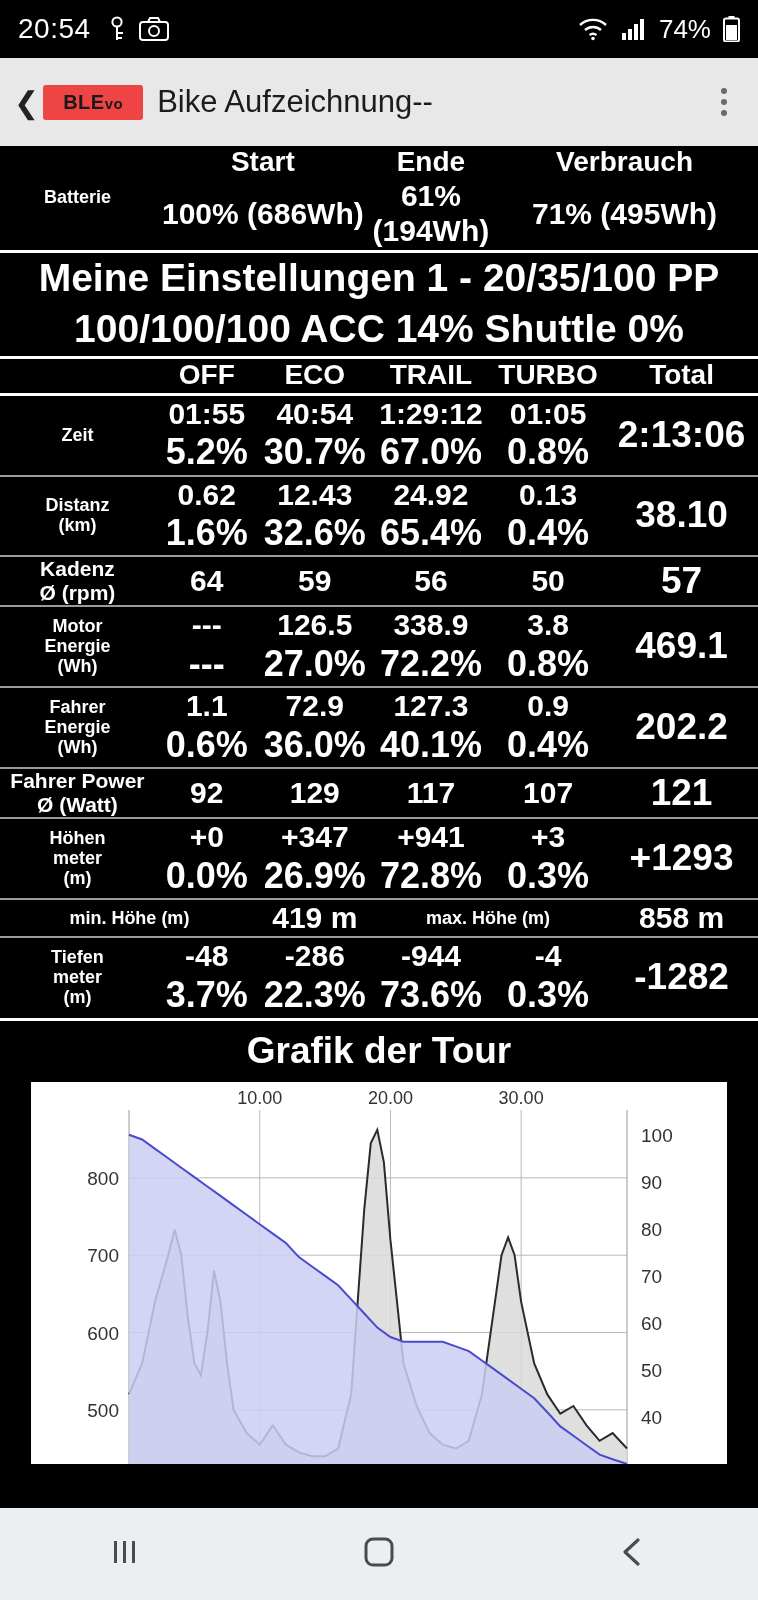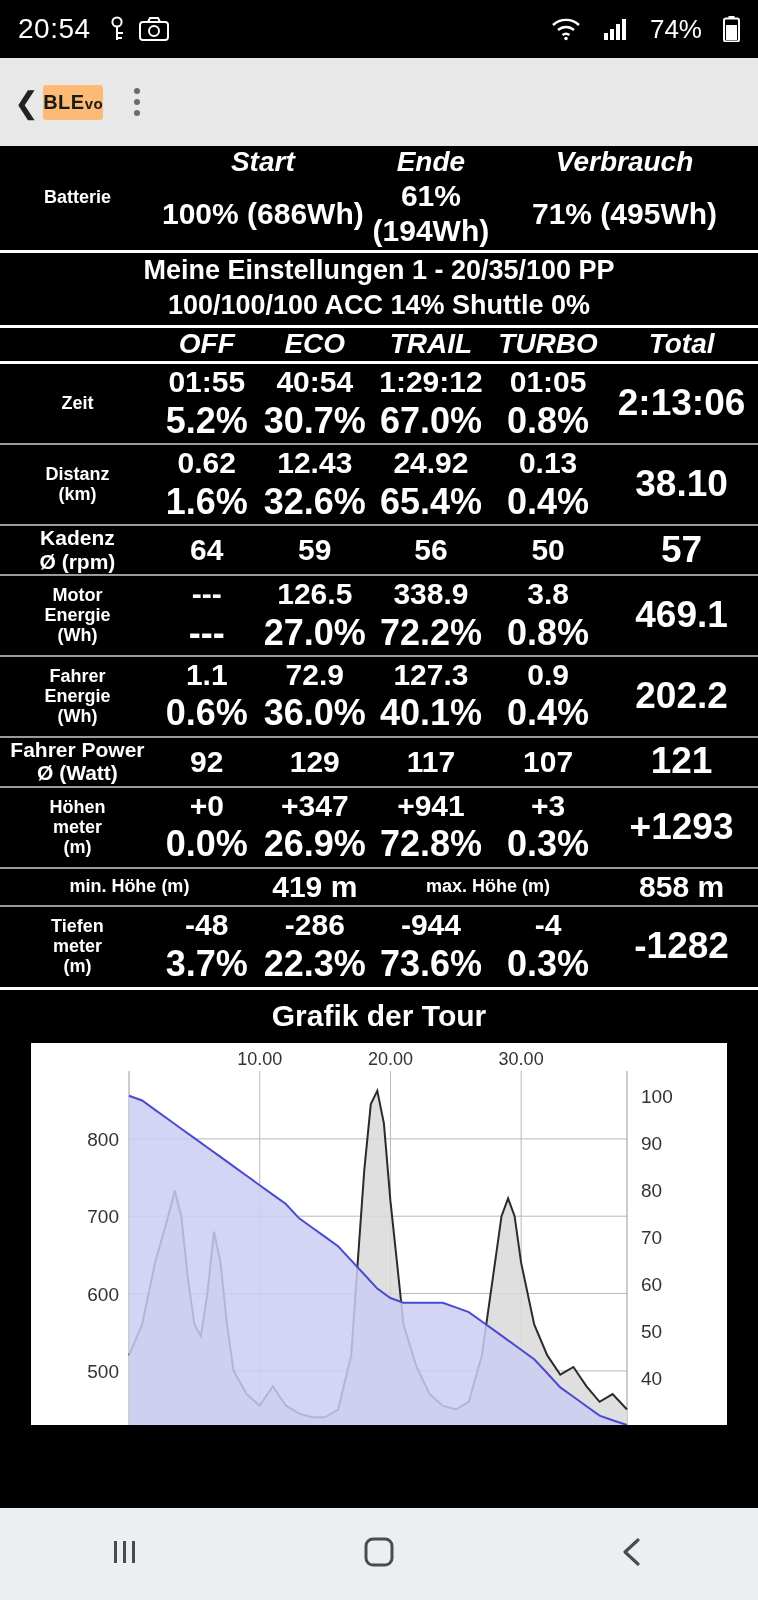--- a/index.html
+++ b/index.html
@@ -22,40 +22,40 @@
     background: #000;
     color: #fff;
     display: flex; align-items: center;
     padding: 8px 18px;
     font-size: 27px;
     flex: 0 0 58px;
   }
   .statusbar .clock { font-size: 28px; letter-spacing: .5px; }
   .statusbar .left-icons { display: flex; align-items: center; gap: 14px; margin-left: 18px; }
   .statusbar .spacer { flex: 1; }
-  .statusbar .right-icons { display: flex; align-items: center; gap: 21px; }
+  .statusbar .right-icons { display: flex; align-items: center; gap: 12px; }
   .statusbar .batt-pct { font-size: 26px; }
   .icn { display: inline-block; }
   .icn svg { display: block; }
 
   
   .appbar {
     height: 88px;
     background: #e8e8e8;
     display: flex; align-items: center;
     padding: 0 14px;
     flex: 0 0 88px;
   }
   .appbar .back { font-size: 30px; color: #222; padding: 0 4px 0 0; }
   .logo {
-    background: #fdba74;
+    background: #ef4444;
     color: #1a1a1a;
     font-weight: bold;
     font-size: 20px;
-    padding: 6px 0;
+    padding: 6px 20px;
     border-radius: 3px;
     letter-spacing: .5px;
     margin-right: 14px;
   }
   .logo .sm { font-size: 15px; }
   .appbar .title {
     font-size: 31px;
     color: #1c1c1c;
     flex: 1;
     white-space: nowrap;
@@ -89,34 +89,34 @@
   }
   .rule td { padding: 0; }
   .hr-thick { border-bottom: 3px solid #fff; height: 3px; }
   .hr-thin { border-bottom: 2px solid #9a9a9a; height: 2px; }
 
   .lab { font-size: 18px; line-height: 1.12; }
   .lab.small { font-size: 21px; }
   .v { font-size: 30px; line-height: 1.18; }
   .v.big { font-size: 36px; }
   .tot { font-size: 37px; }
-  .hdr { font-size: 28px; font-style: italic; }
+  .hdr { font-size: 28px; }
 
   .colA { width: 152px; }
   .colB { width: 102px; }
   .colC { width: 110px; }
   .colD { width: 118px; }
   .colE { width: 112px; }
   .colF { width: 150px; }
 
-  .settings-line { font-size: 27px; line-height: 1.3; padding: 4px 0; }
+  .settings-line { font-size: 39px; line-height: 1.3; padding: 4px 0; }
 
   .grafik-title {
     text-align: center;
-    font-size: 30px;
+    font-size: 37px;
     font-weight: bold;
     padding: 9px 0 10px;
   }
 
   
   .chart-wrap {
     margin: 0 auto;
     width: 696px;
     background: #fff;
     position: relative;
@@ -182,20 +182,21 @@
             <rect x="1" y="2.5" width="15" height="23" rx="2" fill="none" stroke="#fff" stroke-width="2"></rect>
             <rect x="3" y="9" width="11" height="15" fill="#fff"></rect>
           </svg>
       </span>
     </span>
   </div>
 
   <div class="appbar">
     <span class="back">❮</span>
     <span class="logo"><span>BLE</span><span class="sm">vo</span></span>
+    <span class="title">Bike Aufzeichnung--</span>
     <span class="kebab">
         <i></i>
         <i></i>
         <i></i>
       </span>
   </div>
 
   <div class="content">
     <table class="stats">
       <colgroup>

